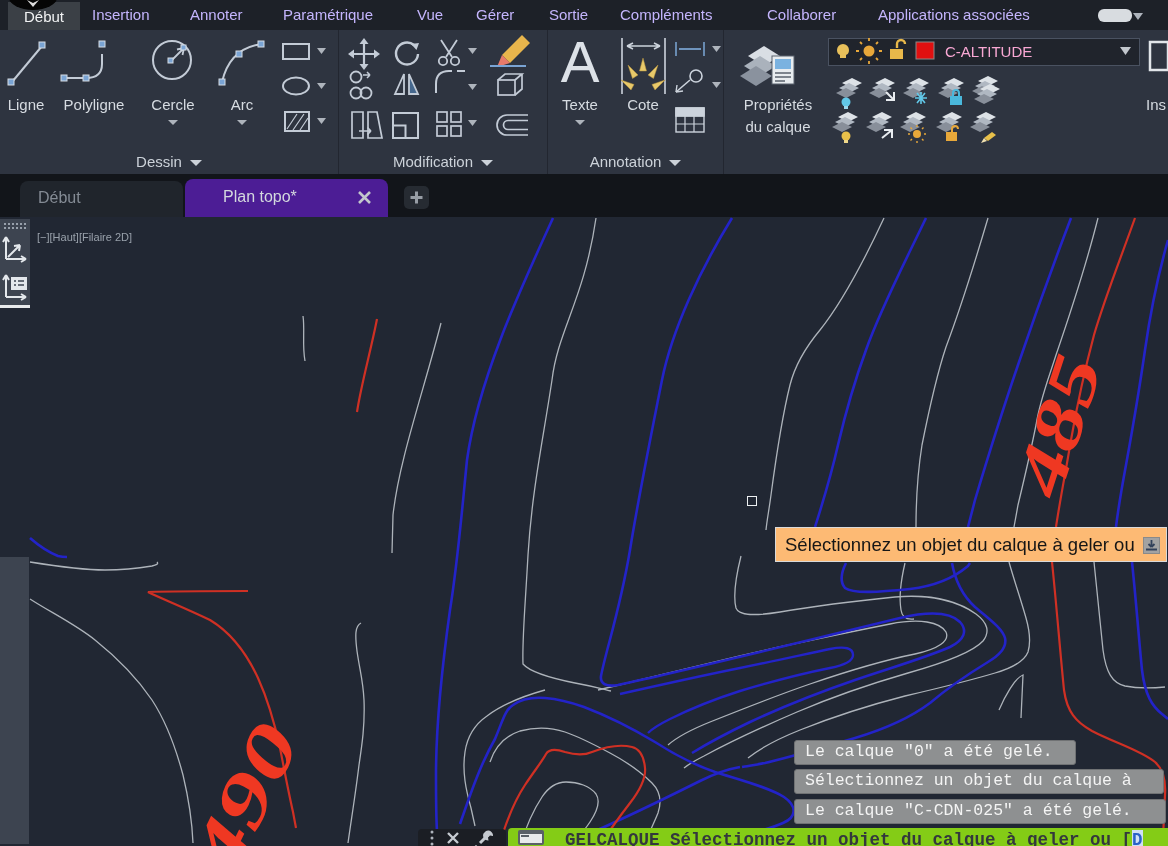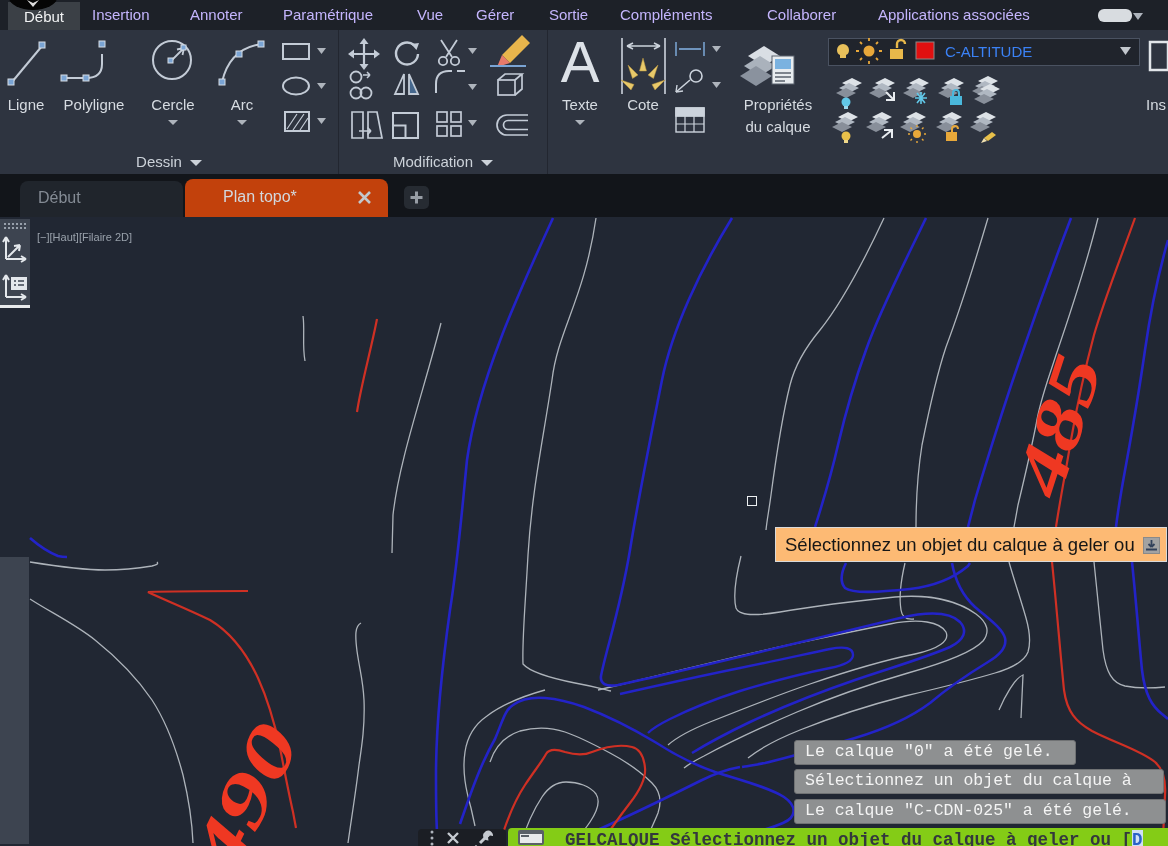--- a/index.html
+++ b/index.html
@@ -57,35 +57,38 @@
     </svg>
 </div>
 
 <div id="ribbon">
   <div class="panel" style="left:0;width:338px;">
     <div class="plabel">Dessin<span class="tri"></span></div>
   </div>
   <div class="panel" style="left:339px;width:208px;">
     <div class="plabel">Modification<span class="tri"></span></div>
   </div>
+  <div class="panel" style="left:548px;width:175px;">
+    <div class="plabel">Annotation<span class="tri"></span></div>
+  </div>
   <div class="panel" style="left:1145px;width:23px;border-right:none;"></div>
   <div class="biglabel" style="left:2px;top:66px;width:48px;">Ligne</div>
   <div class="biglabel" style="left:56px;top:66px;width:76px;">Polyligne</div>
   <div class="biglabel" style="left:147px;top:66px;width:52px;">Cercle</div>
   <div class="dtri" style="left:168px;top:90px;"></div>
   <div class="biglabel" style="left:222px;top:66px;width:40px;">Arc</div>
   <div class="dtri" style="left:237px;top:90px;"></div>
   <div class="biglabel" style="left:554px;top:66px;width:52px;">Texte</div>
   <div class="dtri" style="left:575px;top:90px;"></div>
   <div class="biglabel" style="left:618px;top:66px;width:50px;">Cote</div>
   <div class="biglabel" style="left:741px;top:66px;width:74px;">Propriétés</div>
   <div class="biglabel" style="left:741px;top:88px;width:74px;">du calque</div>
   <div class="biglabel" style="left:1146px;top:66px;width:30px;text-align:left;">Ins</div>
   <div class="abs" style="left:828px;top:8px;width:312px;height:28px;background:#20242c;border:1px solid #4a5261;box-sizing:border-box;">
-     <span style="position:absolute;left:116px;top:4px;font-size:15px;color:#3b82f6;">C-ALTITUDE</span>
+     <span style="position:absolute;left:116px;top:4px;font-size:15px;color:#f9a8d4;">C-ALTITUDE</span>
   </div>
   <svg class="abs" style="left:0;top:0;" width="1168" height="144" viewBox="0 0 1168 144" fill="none">
 
     <g stroke="#c3cbd6" stroke-width="2">
       <path d="M12,52 L42,16"></path>
       <path d="M64,48 h22 q16,0 16,-14 v-10"></path>
       <circle cx="172" cy="30" r="19"></circle>
       <path d="M170,32 L184,18 M184,18 l-7,1.5 M184,18 l-1.5,7" stroke-width="1.8"></path>
       <path d="M222,52 Q230,18 262,14"></path>
       <rect x="283" y="14" width="26" height="15"></rect>
@@ -247,21 +250,21 @@
         <path d="M984,108 l8,-6 l4,3 l-8,6 z" fill="#e8c04a"></path>
         <path d="M984,108 l-3,5 l6,-2 z" fill="#f0e0b0"></path>
     </g>
 
     <rect x="1150" y="12" width="18" height="28" fill="none" stroke="#e2e6ea" stroke-width="2.5"></rect>
   </svg>
 </div>
 
 <div id="tabbar">
   <div class="abs" style="left:20px;top:7px;width:163px;height:36px;background:#20252c;border-radius:8px 8px 0 0;color:#848b94;font-size:16px;line-height:34px;padding-left:18px;box-sizing:border-box;">Début</div>
-  <div class="abs" style="left:185px;top:5px;width:203px;height:38px;background:#c2410c;border-radius:8px 8px 0 0;color:#d3d8de;font-size:16px;line-height:36px;padding-left:38px;box-sizing:border-box;">Plan topo*</div>
+  <div class="abs" style="left:185px;top:5px;width:203px;height:38px;background:#4c1d95;border-radius:8px 8px 0 0;color:#d3d8de;font-size:16px;line-height:36px;padding-left:38px;box-sizing:border-box;">Plan topo*</div>
   <svg class="abs" style="left:357px;top:16px;" width="16" height="16" viewBox="0 0 16 16">
       <path d="M2,2 L13,13 M13,2 L2,13" stroke="#c2c7cc" stroke-width="2.6"></path>
     </svg>
   <div class="abs" style="left:404px;top:12px;width:25px;height:23px;background:#262b32;border-radius:5px;"></div>
   <svg class="abs" style="left:409px;top:16px;" width="15" height="15" viewBox="0 0 15 15">
       <path d="M7.5,1.5 V13.5 M1.5,7.5 H13.5" stroke="#979da5" stroke-width="3"></path>
     </svg>
 </div>
 
 <div id="canvas">

